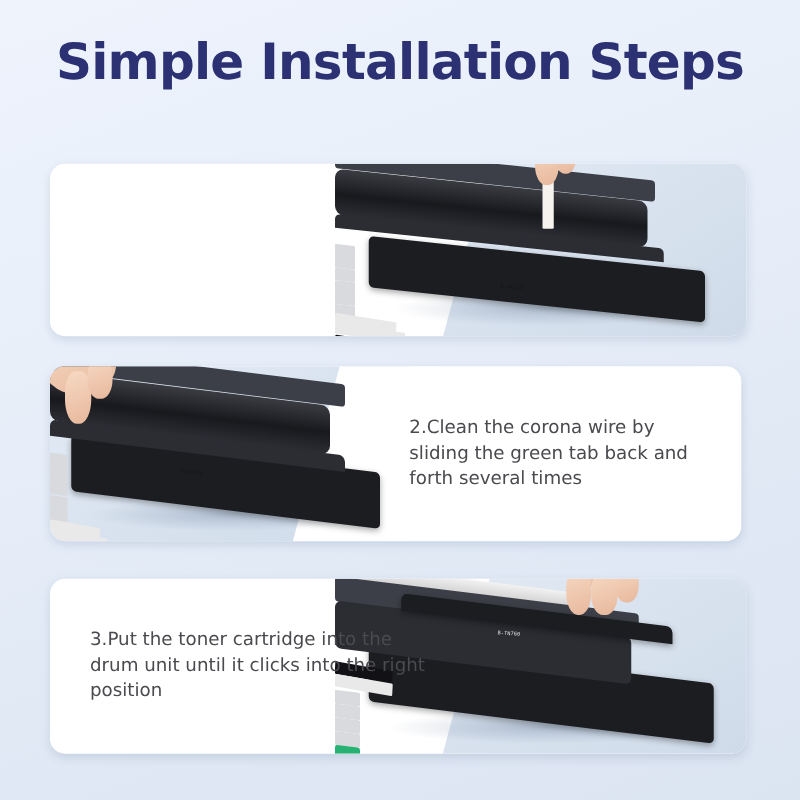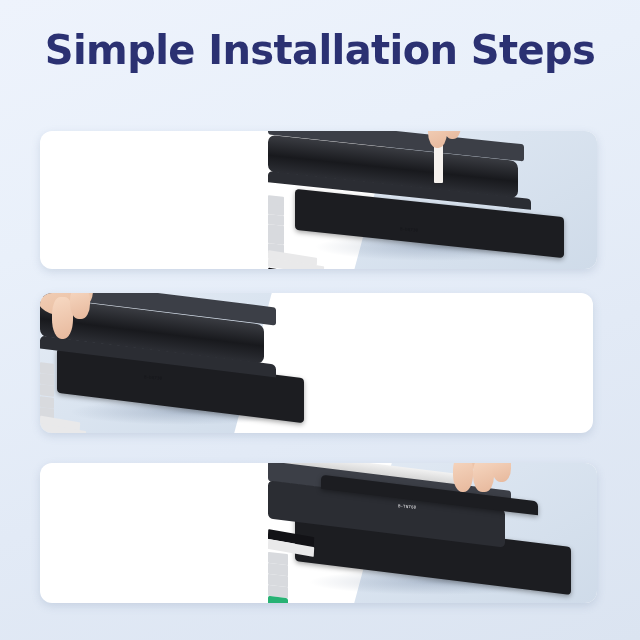--- a/index.html
+++ b/index.html
@@ -159,20 +159,23 @@
         <div class="lbl-dk" style="left:52%;top:56%;width:14%;height:7%;transform:skewY(7deg) rotate(3deg);"></div>
 
         <div class="hand" style="left:-2%;top:-24%;width:26%;height:58%;">
           <div class="palm" style="left:0%;top:0%;width:78%;height:68%;"></div>
           <div class="finger" style="left:24%;top:46%;width:28%;height:52%;"></div>
           <div class="finger" style="left:48%;top:34%;width:26%;height:40%;"></div>
         </div>
       </div>
     </div>
 
+    <div class="txt right">
+      <div class="step-text">2.Clean the corona wire by sliding the green tab back and forth several times</div>
+    </div>
   </div>
 </div>
 
 <div class="card" id="card-3">
   <div class="card-inner">
 
     <div class="photo right">
       <div class="sweep r"></div>
       <div class="scene">
         <div class="shadow-pad" style="left:12%;top:76%;width:78%;height:18%;"></div>
@@ -197,14 +200,17 @@
 
         <div class="hand" style="left:52%;top:-36%;width:26%;height:58%;">
           <div class="palm" style="left:8%;top:0%;width:84%;height:70%;"></div>
           <div class="finger" style="left:16%;top:52%;width:24%;height:46%;"></div>
           <div class="finger" style="left:40%;top:56%;width:24%;height:42%;"></div>
           <div class="finger" style="left:62%;top:50%;width:22%;height:36%;"></div>
         </div>
       </div>
     </div>
 
+    <div class="txt left">
+      <div class="step-text">3.Put the toner cartridge into the drum unit until it clicks into the right position</div>
+    </div>
   </div>
 </div>
 
 </body></html>

